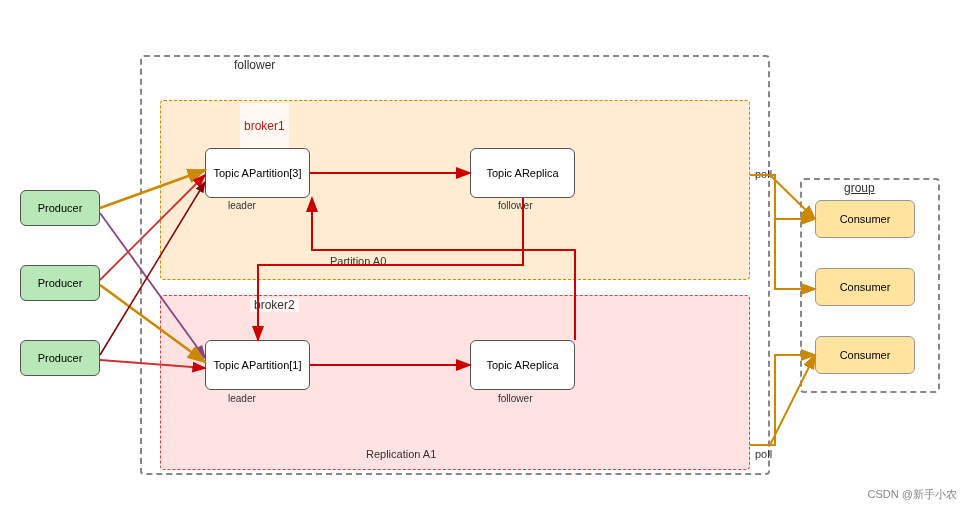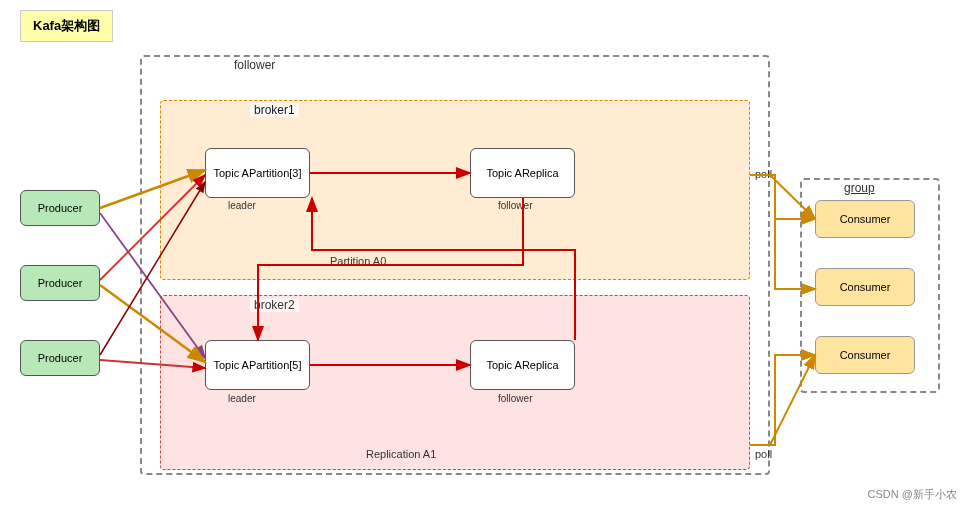--- a/index.html
+++ b/index.html
@@ -59,25 +59,25 @@
       left: 160px;
       width: 590px;
       height: 180px;
       background: rgba(255, 180, 80, 0.25);
       border: 1px dashed #cc8800;
       border-radius: 4px;
     }
     .broker1-label {
       position: absolute;
       top: 103px;
-      left: 250px;
-      font-size: 12px;
-      color: #0f172a;
+      left: 240px;
+      font-size: 12px;
+      color: #b91c1c;
       background: rgba(255,255,255,0.7);
-      padding: 0 4px;
+      padding: 16px 4px;
     }
 
     
     .broker2-box {
       position: absolute;
       top: 295px;
       left: 160px;
       width: 590px;
       height: 175px;
       background: rgba(255, 160, 160, 0.3);
@@ -196,23 +196,20 @@
       right: 10px;
       font-size: 11px;
       color: #888;
     }
   </style>
 </head>
 <body>
 
 <div class="diagram-container">
 
-  <div class="title-note">
-    <span>Kafa架构图</span>
-  </div>
 
   <div class="cluster-box"></div>
   <div class="cluster-label">follower</div>
 
   <div class="broker1-box"></div>
   <div class="broker1-label">broker1</div>
 
   <div class="broker2-box"></div>
   <div class="broker2-label">broker2</div>
 
@@ -236,21 +233,21 @@
   <div class="sub-label" style="top:200px; left:228px;">leader</div>
 
   <div class="node replica0">
     <span>Topic A</span>
     <span>Replica</span>
   </div>
   <div class="sub-label" style="top:200px; left:498px;">follower</div>
 
   <div class="node partition1">
     <span>Topic A</span>
-    <span>Partition[5]</span>
+    <span>Partition[1]</span>
   </div>
   <div class="sub-label" style="top:393px; left:228px;">leader</div>
 
   <div class="node replica1">
     <span>Topic A</span>
     <span>Replica</span>
   </div>
   <div class="sub-label" style="top:393px; left:498px;">follower</div>
 
   <div class="node consumer1">

